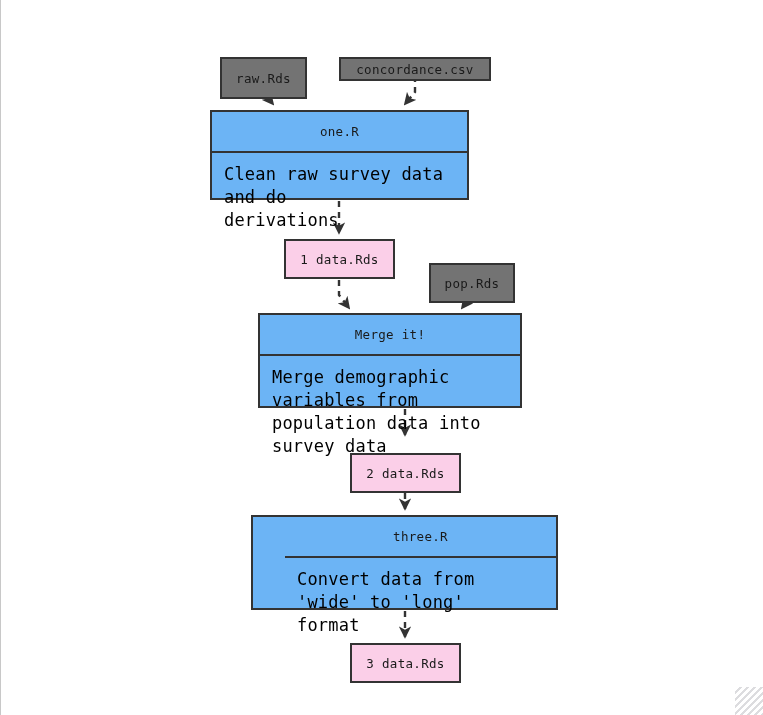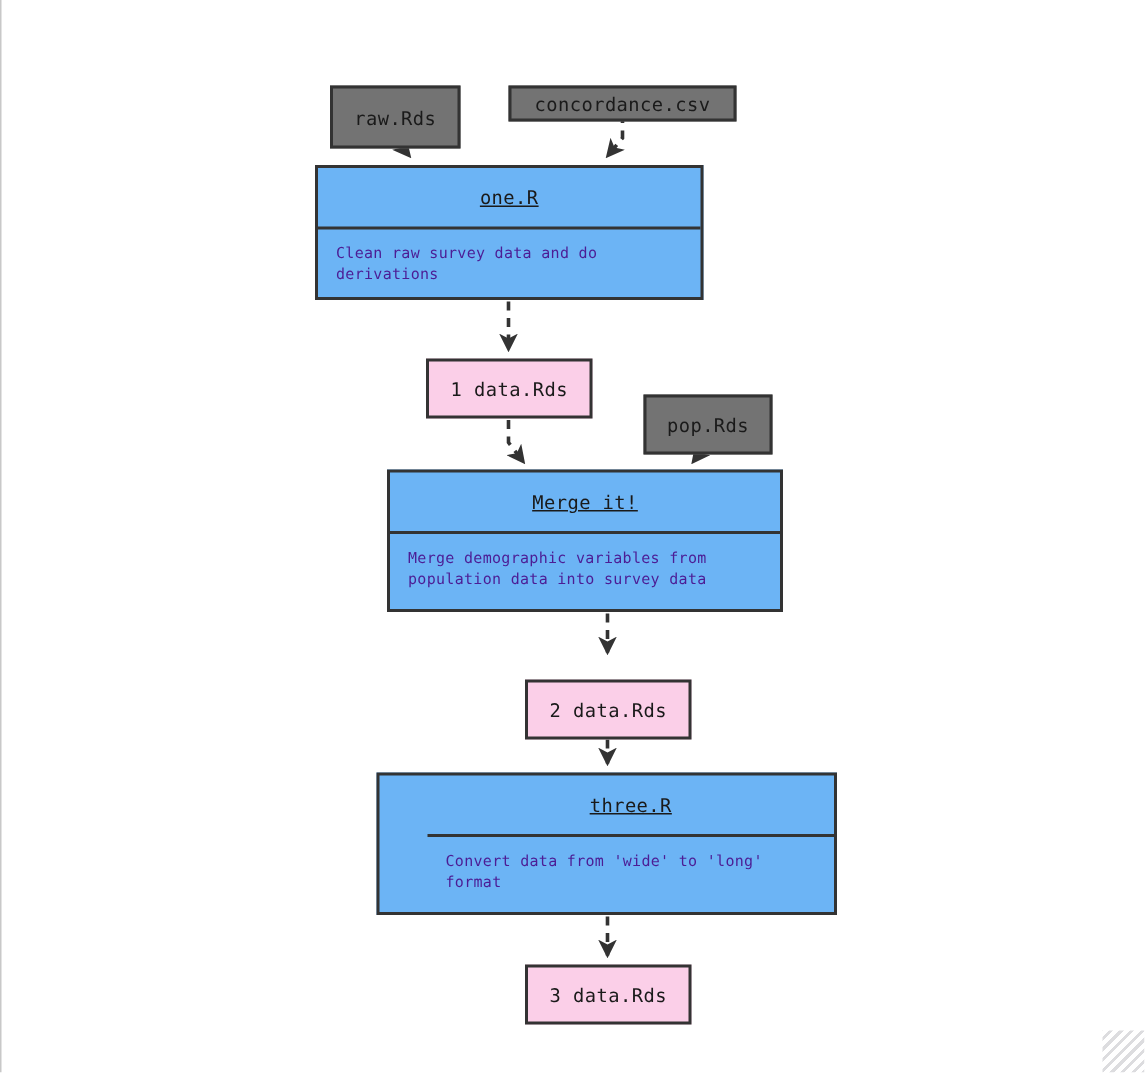--- a/index.html
+++ b/index.html
@@ -58,27 +58,26 @@
     height: 41px;
     flex: 0 0 41px;
     display: flex;
     align-items: center;
     justify-content: center;
     border-bottom: 2px solid #333333;
     font-size: 12.5px;
     color: #1a1a1a;
     letter-spacing: 0.3px;
     box-sizing: border-box;
-    text-decoration: underline;
   }
   .script-desc {
     flex: 1 1 auto;
     padding: 10px 12px 0 12px;
-    font-size: 10px;
-    color: #4c1d95;
+    font-size: 17px;
+    color: #000000;
     line-height: 1.35;
     letter-spacing: 0.2px;
     text-align: left;
     box-sizing: border-box;
     white-space: pre-line;
   }
   svg.edges {
     position: absolute;
     left: 0; top: 0;
     width: 763px;

